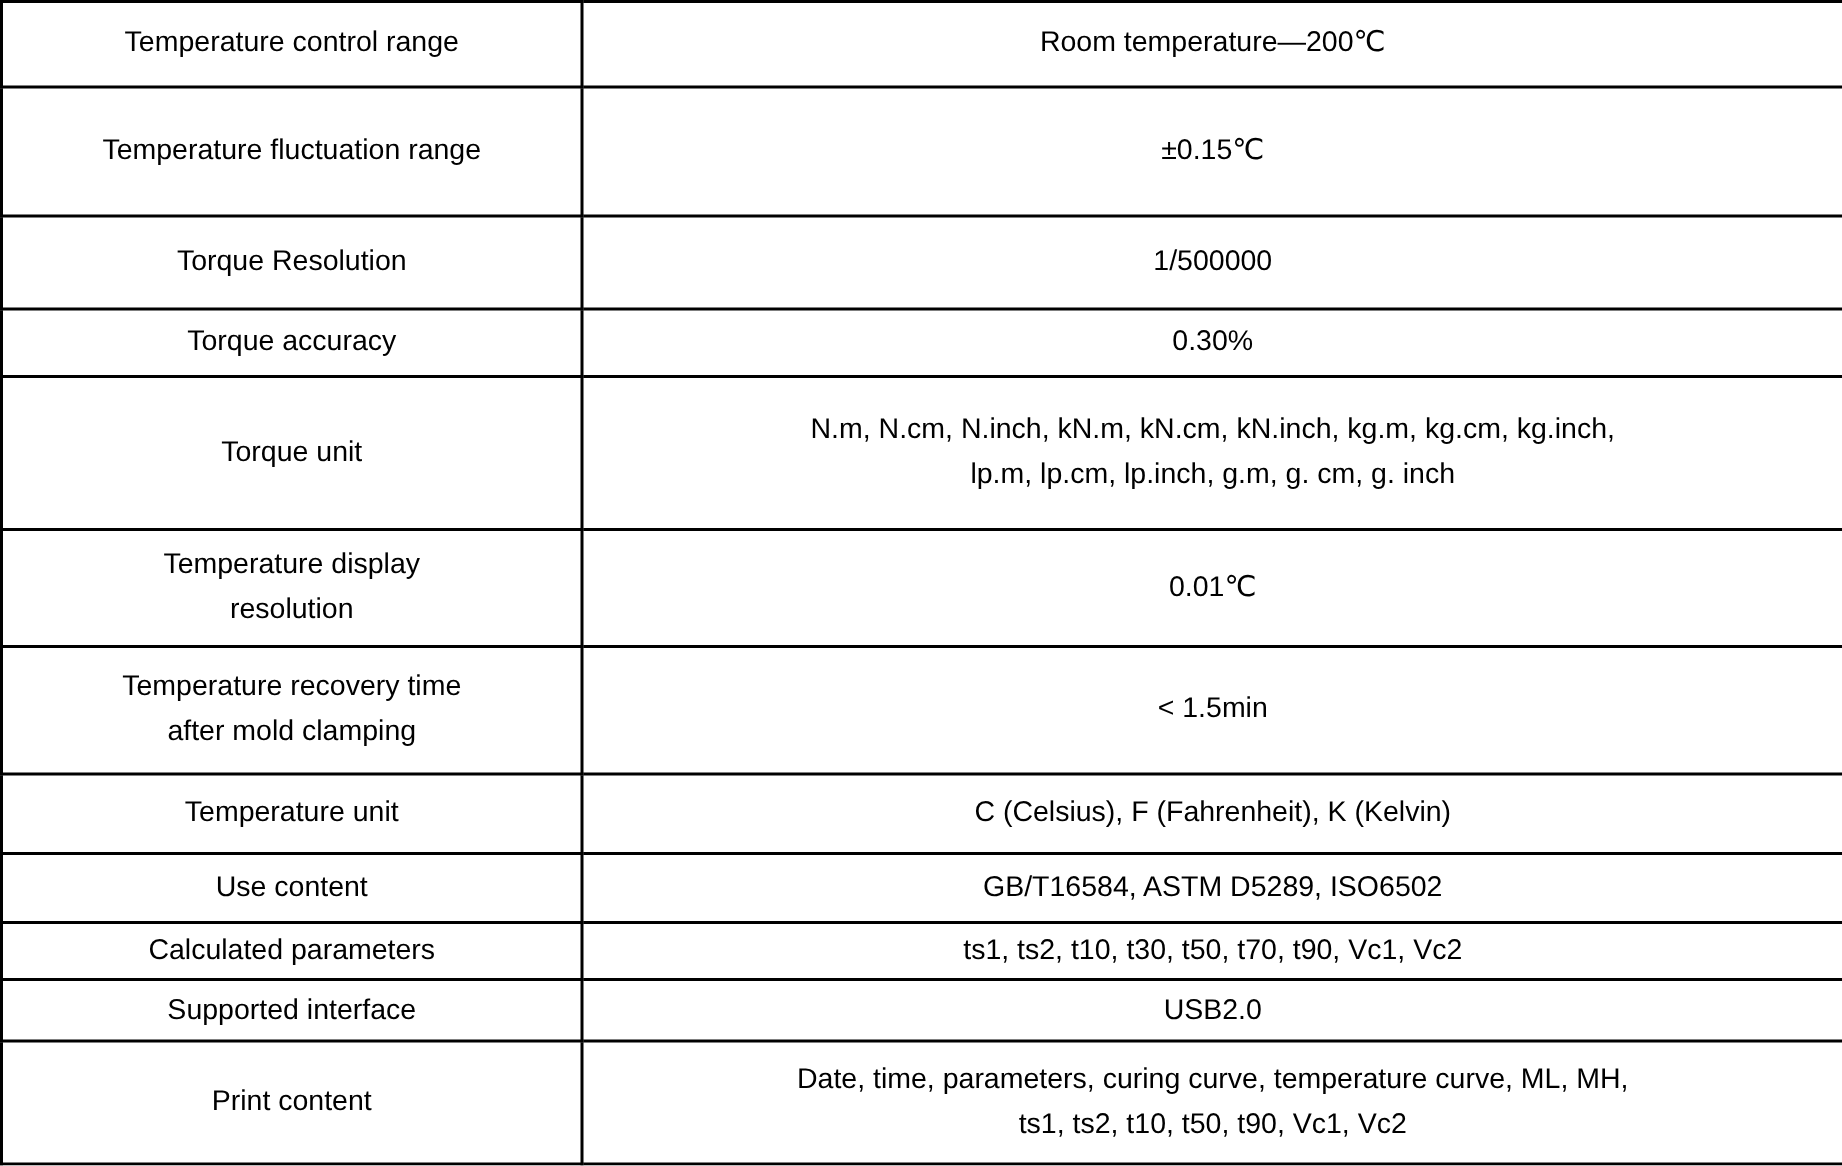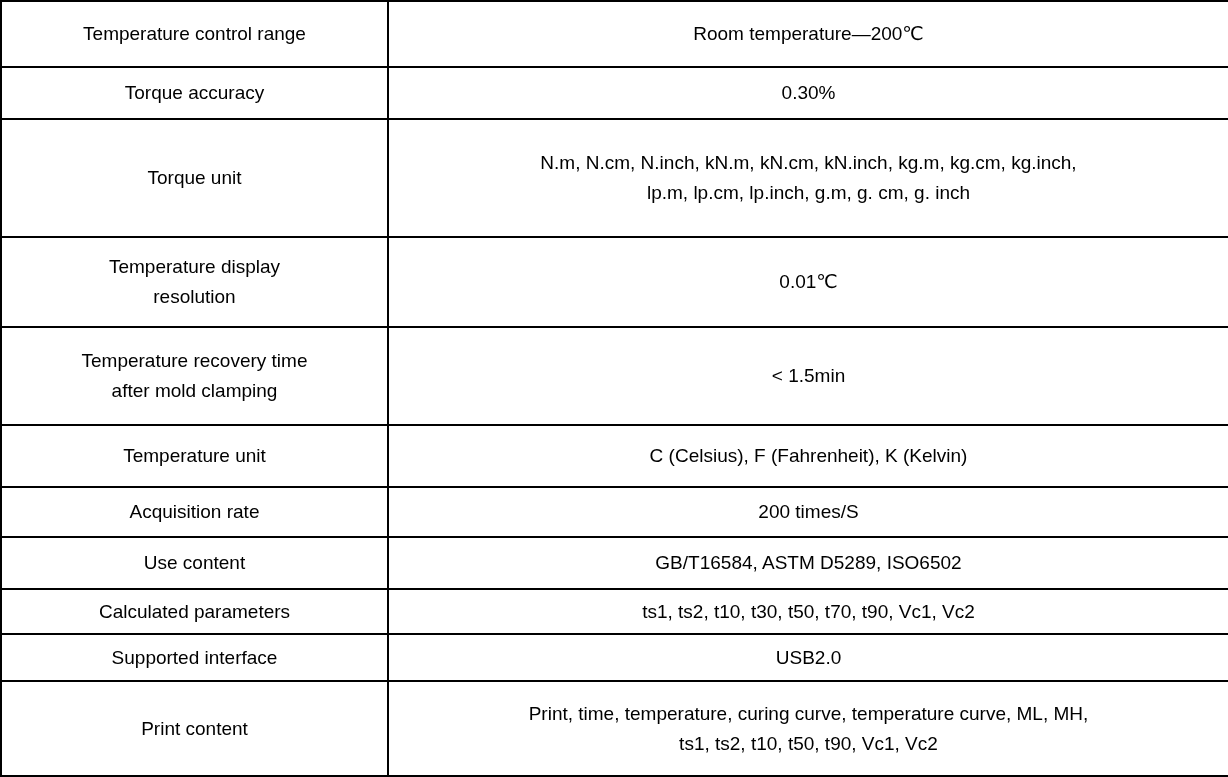--- a/index.html
+++ b/index.html
@@ -52,20 +52,28 @@
 <table class="spec">
   <colgroup>
     <col class="c-label">
     <col class="c-value">
   </colgroup>
   <tbody>
     <tr class="r1">
       <td>Temperature control range</td>
       <td>Room temperature—200℃</td>
     </tr>
+    <tr class="r2">
+      <td>Temperature fluctuation range</td>
+      <td>±0.15℃</td>
+    </tr>
+    <tr class="r3">
+      <td>Torque Resolution</td>
+      <td>1/500000</td>
+    </tr>
     <tr class="r4">
       <td>Torque accuracy</td>
       <td>0.30%</td>
     </tr>
     <tr class="r5">
       <td>Torque unit</td>
       <td>N.m, N.cm, N.inch, kN.m, kN.cm, kN.inch, kg.m, kg.cm, kg.inch,
 lp.m, lp.cm, lp.inch, g.m, g. cm, g. inch</td>
     </tr>
     <tr class="r6">
@@ -75,35 +83,31 @@
     </tr>
     <tr class="r7">
       <td>Temperature recovery time
 after mold clamping</td>
       <td>&lt; 1.5min</td>
     </tr>
     <tr class="r8">
       <td>Temperature unit</td>
       <td>C (Celsius), F (Fahrenheit), K (Kelvin)</td>
     </tr>
-    <tr class="r9">
-      <td>Acquisition rate</td>
-      <td>200 times/S</td>
-    </tr>
     <tr class="r11">
       <td>Use content</td>
       <td>GB/T16584, ASTM D5289, ISO6502</td>
     </tr>
     <tr class="r12">
       <td>Calculated parameters</td>
       <td>ts1, ts2, t10, t30, t50, t70, t90, Vc1, Vc2</td>
     </tr>
     <tr class="r13">
       <td>Supported interface</td>
       <td>USB2.0</td>
     </tr>
     <tr class="r14">
       <td>Print content</td>
-      <td>Print, time, temperature, curing curve, temperature curve, ML, MH,
+      <td>Date, time, parameters, curing curve, temperature curve, ML, MH,
 ts1, ts2, t10, t50, t90, Vc1, Vc2</td>
     </tr>
   </tbody>
 </table>
 
 </body></html>

